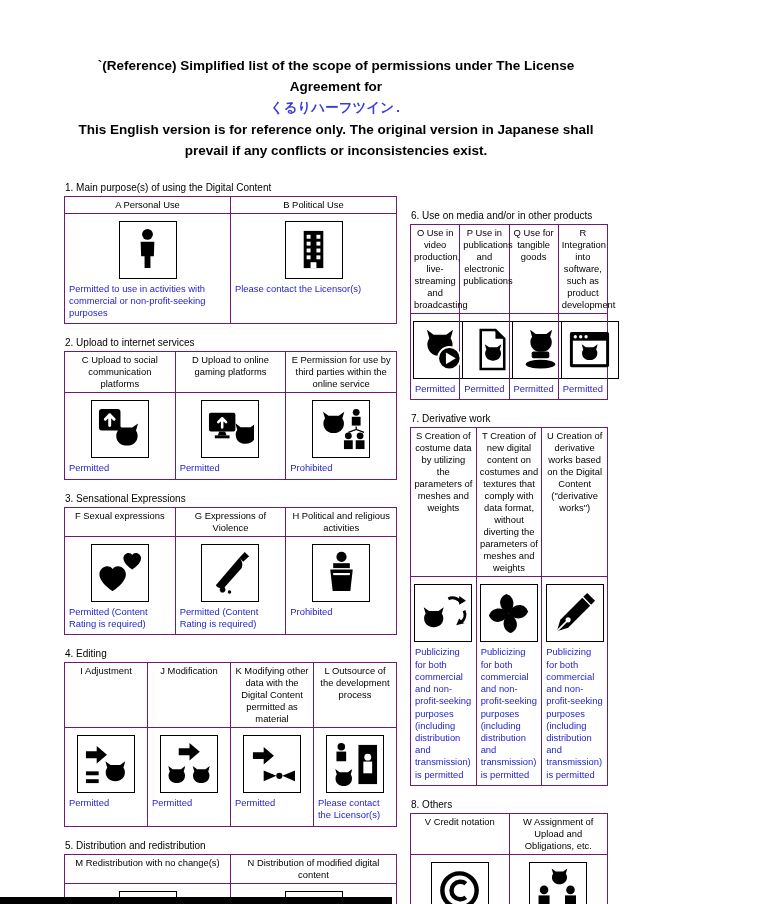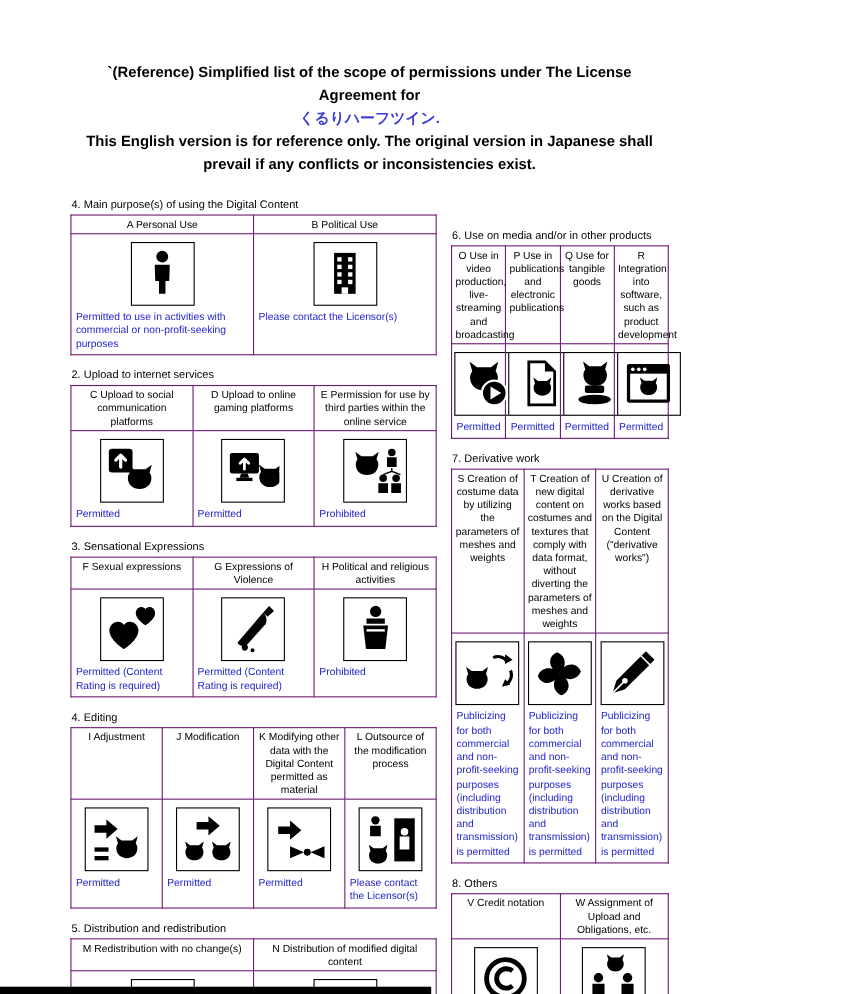--- a/index.html
+++ b/index.html
@@ -6,21 +6,21 @@
   html,body { background:#fff; }
   body {
     width: 784px; height: 904px; position: relative; overflow: hidden;
     font-family: "Liberation Sans", "DejaVu Sans", sans-serif; color:#000;
   }
   .page { width: 652px; height: 904px; padding: 56px 44px 0 64px; }
   .title-block {
     text-align: center; font-weight: 700; font-size: 13.5px; line-height: 1.55;
     margin: 0 0 20px 0; padding: 0 6px;
   }
-  .title-product { color: var(--product-blue, #3c3cd8); }
+  .title-product { color: var(--product-blue, #3c3cd8); font-family: Liberation Mono, monospace; }
   .columns { display: flex; gap: 13px; align-items: flex-start; }
   .col-left { flex: 0 0 333px; width: 333px; }
   .col-right { flex: 1; min-width: 0; margin-top: 28px; }
   .section { margin-bottom: 13px; }
   .section-caption { font-size: 10px; margin: 0 0 3px 1px; }
   table.perm { width: 100%; border-collapse: collapse; table-layout: fixed; }
   .perm th, .perm td { border: 1px solid #701a75; }
   .perm th {
     font-weight: 400; font-size: 9.4px; line-height: 1.28;
     padding: 2px 3px; text-align: center; vertical-align: top;
@@ -46,21 +46,21 @@
     <span>`(Reference) Simplified list of the scope of permissions under The License Agreement for</span><br>
     <span class="title-product">くるりハーフツイン.</span><br>
     <span>This English version is for reference only. The original version in Japanese shall prevail if any conflicts or inconsistencies exist.</span>
   </div>
 
   <div class="columns">
 
     <div class="col-left">
 
       <div class="section">
-        <div class="section-caption">4. Main purpose(s) of using the Digital Content</div>
+        <div class="section-caption">1. Main purpose(s) of using the Digital Content</div>
         <table class="perm">
           <tbody>
               <tr>
             <th>A Personal Use</th>
             <th>B  Political Use</th>
           </tr>
           <tr>
             <td>
               <div class="iconbox">
                     <svg viewBox="0 0 48 48">
@@ -211,21 +211,21 @@
       </div>
 
       <div class="section">
         <div class="section-caption">4. Editing</div>
         <table class="perm">
           <tbody>
               <tr>
             <th>I Adjustment</th>
             <th>J Modification</th>
             <th>K Modifying other data with the Digital Content permitted as material</th>
-            <th>L Outsource of the modification process</th>
+            <th>L Outsource of the development process</th>
           </tr>
           <tr>
             <td>
               <div class="iconbox">
                     <svg viewBox="0 0 48 48">
                       <g transform="translate(3,5)">
                         <path d="M0 5.5h11V0l10.5 9L11 18v-5.5H0z"></path>
                       </g>
                       <rect x="3" y="31" width="13" height="4"></rect>
                       <rect x="3" y="39" width="13" height="4"></rect>

